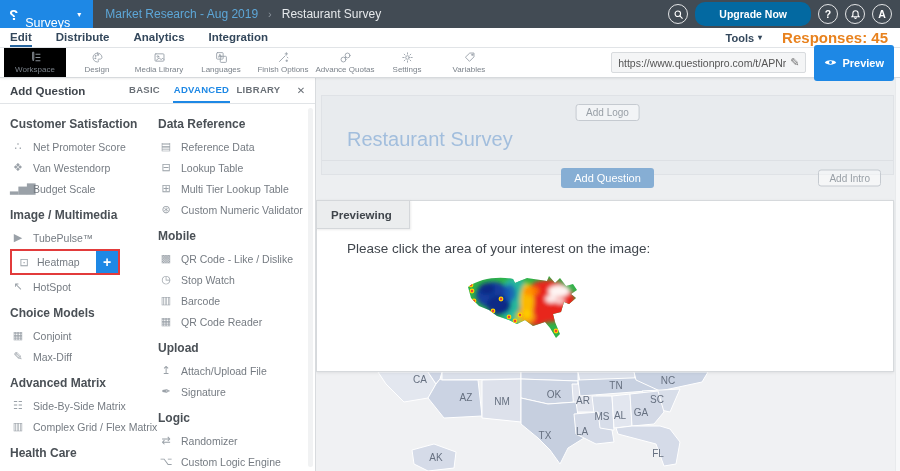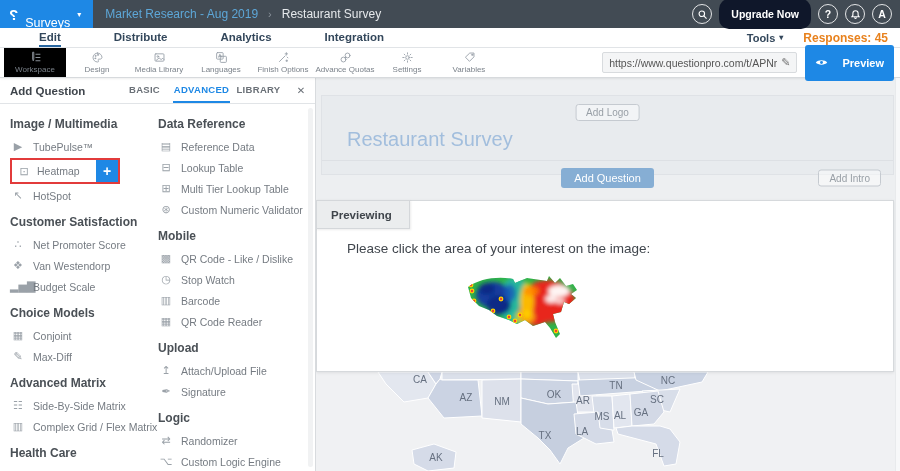--- a/index.html
+++ b/index.html
@@ -13,47 +13,47 @@
   .brand .app { color:#fff; font-size:12.5px;margin-top:18px; }
   .brand .crt { color:#fff; font-size:8px; }
   .crumbs { display:flex; align-items:center; gap:10px; margin-left:12px; font-size:12px; }
   .crumb-folder { color:#5da7d8; cursor:pointer; }
   .crumb-sep { color:#8a939b; font-size:11px; }
   .crumb-cur { color:#e6e9ec; }
   .top-right { margin-left:auto; display:flex; align-items:center; gap:7px; padding-right:8px; }
   .cbtn { width:20px; height:20px; border:1.4px solid rgba(255,255,255,.85); border-radius:50%;
     display:flex; align-items:center; justify-content:center; color:#fff; font-size:10.5px; font-weight:bold; cursor:pointer; }
   .cbtn svg { width:11px; height:11px; stroke:#fff; fill:none; stroke-width:1.6; stroke-linecap:round; }
-  .upgrade { height:30px; border-radius:10px; background:#0f172a; color:#fff; font-size:10.5px; font-weight:bold;
-    display:flex; align-items:center; padding:0 12px; cursor:pointer; }
+  .upgrade { height:24px; border-radius:10px; background:#0369a1; color:#fff; font-size:10.5px; font-weight:bold;
+    display:flex; align-items:center; padding:0 24px; cursor:pointer; }
 
   
   .navrow { height:20px; background:#fff; border-bottom:1px solid #e2e5e8; display:flex; align-items:stretch; padding-left:10px; }
   .nav-tab { font-size:11.5px; font-weight:bold; color:#33475b; display:flex; align-items:center; margin-right:24px; cursor:pointer;
-    border-bottom:2px solid transparent; padding-top:1px;margin-left:29px; }
+    border-bottom:2px solid transparent; padding-top:1px; }
   .nav-tab.active { border-bottom-color:#2766a0; }
   .nav-right { margin-left:auto; display:flex; align-items:center; gap:20px; padding-right:12px; }
   .tools { font-size:11px; font-weight:bold; color:#33475b; cursor:pointer; display:flex; gap:4px; align-items:center; }
   .tools .crt { font-size:8px; }
-  .responses { font-size:12px; font-weight:bold; color:#e8821e; cursor:pointer; }
+  .responses { font-size:15px; font-weight:bold; color:#e8821e; cursor:pointer; }
 
   
   .toolbar { height:30px; background:#fff; border-bottom:1px solid #d7dadd; box-shadow:0 1px 2px rgba(0,0,0,.07);
     display:flex; align-items:stretch; padding-left:4px; position:relative; z-index:4; }
   .tool { width:62px; display:flex; flex-direction:column; align-items:center; justify-content:center; cursor:pointer; }
   .tool.active { background:#000000; }
   .tool svg { width:13px; height:13px; stroke:#98a0a8; fill:none; stroke-width:1.1; stroke-linecap:round; stroke-linejoin:round; }
   .tool .tlabel { font-size:8px; color:#7b828a; margin-top:1px; white-space:nowrap; }
   .tb-right { margin-left:auto; display:flex; align-items:center; gap:8px; padding-right:6px; }
   .urlbox { display:flex; align-items:center; height:21px; background:#f4f5f6; border:1px solid #d8dbde; border-radius:2px; padding:0 6px; }
   .urlbox input { border:none; background:transparent; outline:none; width:168px; font-size:10.5px; color:#555;
     font-family:"Liberation Sans", sans-serif; }
   .urlbox .pencil { font-size:11px; color:#777; cursor:pointer; margin-left:4px; }
   .previewbtn { height:36px; background:#1e88e5; border-radius:3px; color:#fff; font-size:11px; font-weight:bold;
-    display:flex; align-items:center; gap:14px; padding:0 10px; cursor:pointer; }
+    display:flex; align-items:center; gap:5px; padding:0 10px; cursor:pointer; }
   .previewbtn svg { width:13px; height:9px; }
 
   
   .content { display:flex; height:393px; }
 
   
   .panel { width:316px; background:#fff; border-right:1px solid #d8dbde; display:flex; flex-direction:column; position:relative; z-index:3; }
   .panel-head { height:26px; border-bottom:1px solid #e1e4e7; display:flex; align-items:stretch; }
   .panel-title { flex:1; font-size:11.5px; font-weight:bold; color:#3f454c; line-height:26px; padding-left:10px; }
   .ptab { width:57px; font-size:9.5px; font-weight:bold; color:#6a7077; display:flex; align-items:center; justify-content:center;
@@ -229,48 +229,48 @@
       <div id="panel-tabs" style="display:flex; align-items:stretch;">
           <div class="ptab">BASIC</div>
           <div class="ptab active">ADVANCED</div>
           <div class="ptab">LIBRARY</div>
         </div>
       <div class="pclose">✕</div>
     </div>
     <div class="panel-body">
       <div class="pcol" id="pcol0">
           <div class="psec">
+            <div class="psec-title">Customer Satisfaction</div>
+            <div class="pitem">
+              <span class="glyph">∴</span>
+              <span>Net Promoter Score</span>
+            </div>
+            <div class="pitem">
+              <span class="glyph">❖</span>
+              <span>Van Westendorp</span>
+            </div>
+            <div class="pitem">
+              <span class="glyph">▂▅▇</span>
+              <span>Budget Scale</span>
+            </div>
+          </div>
+          <div class="psec">
             <div class="psec-title">Image / Multimedia</div>
             <div class="pitem">
               <span class="glyph">▶</span>
               <span>TubePulse™</span>
             </div>
             <div class="pitem hl">
               <span class="glyph">⊡</span>
               <span>Heatmap</span>
               <span class="plusbtn">+</span>
             </div>
             <div class="pitem">
               <span class="glyph">↖</span>
               <span>HotSpot</span>
-            </div>
-          </div>
-          <div class="psec">
-            <div class="psec-title">Customer Satisfaction</div>
-            <div class="pitem">
-              <span class="glyph">∴</span>
-              <span>Net Promoter Score</span>
-            </div>
-            <div class="pitem">
-              <span class="glyph">❖</span>
-              <span>Van Westendorp</span>
-            </div>
-            <div class="pitem">
-              <span class="glyph">▂▅▇</span>
-              <span>Budget Scale</span>
             </div>
           </div>
           <div class="psec">
             <div class="psec-title">Choice Models</div>
             <div class="pitem">
               <span class="glyph">▦</span>
               <span>Conjoint</span>
             </div>
             <div class="pitem">
               <span class="glyph">✎</span>

